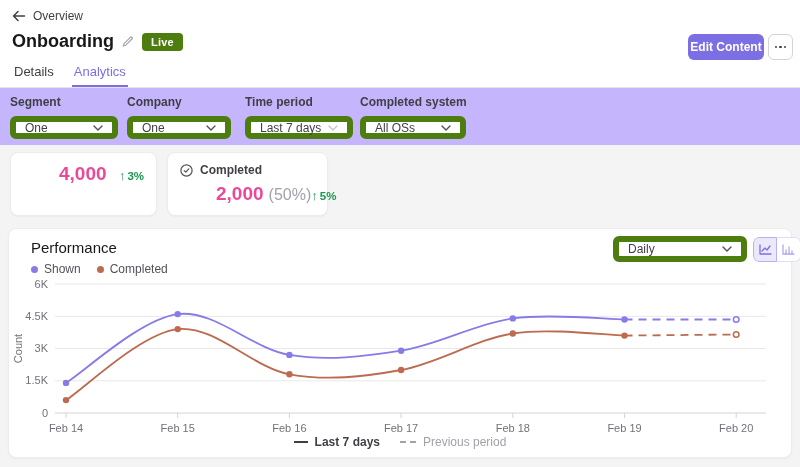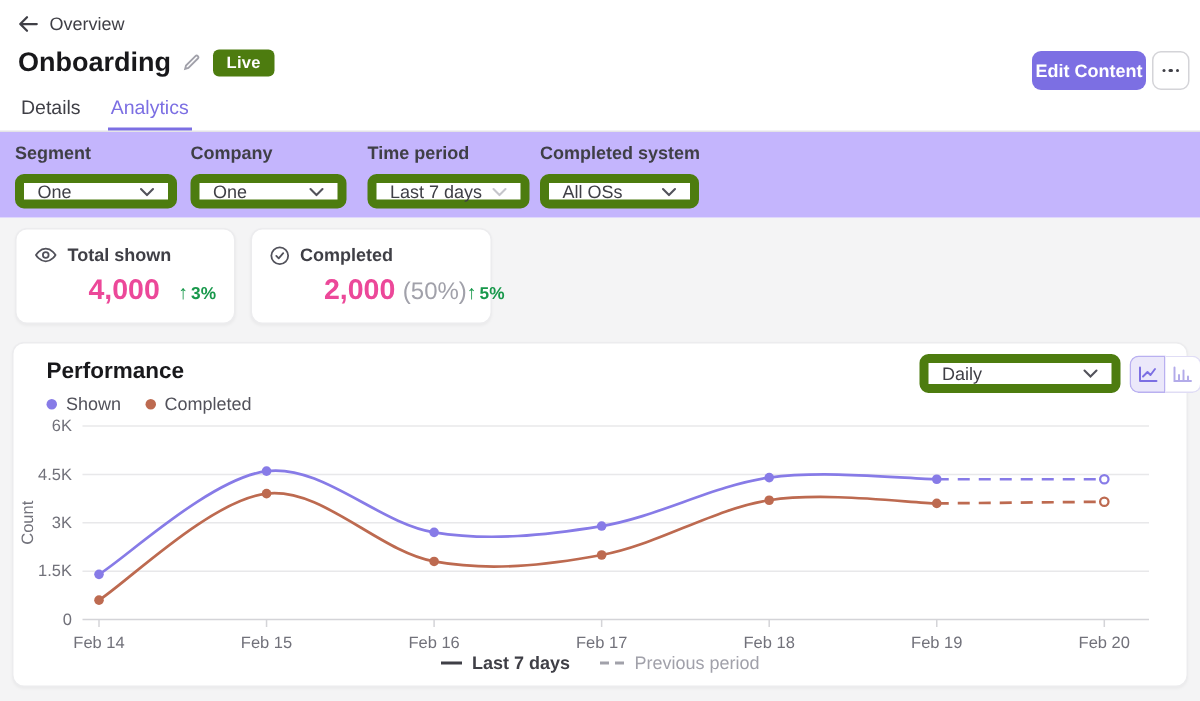--- a/index.html
+++ b/index.html
@@ -64,21 +64,21 @@
   #stat-1 { left:167px; width:161px; }
   .stat-head { display:flex; align-items:center; gap:7px; font-size:12px; font-weight:bold; color:#3f3f46; }
   .stat-head svg { color:#52525b; }
   .stat-bottom { display:flex; align-items:baseline; }
   .stat-value { font-size:19px; font-weight:bold; color:#ec4899;margin-left:36px; }
   .stat-sub { font-size:16px; color:#a1a1aa; margin-left:5px; }
   .stat-delta { margin-left:auto; font-size:11.5px; font-weight:bold; color:#18984b; display:flex; align-items:baseline; gap:2px; }
   .stat-delta .arrow { font-size:13px; }
   
   .perf-card { left:8px; top:228px; width:784px; height:230px; }
-  .perf-title { position:absolute; left:22px; top:10px; font-size:15px; font-weight:bold; color:#18181b; }
+  .perf-title { position:absolute; left:22px; top:10px; font-size:15px; font-weight:normal; color:#18181b; }
   .perf-legend { position:absolute; left:22px; top:33px; display:flex; gap:16px; }
   .legend-item { display:flex; align-items:center; gap:6px; font-size:12px; color:#52525b; }
   .legend-dot { width:7px; height:7px; border-radius:50%; }
   .interval-select { position:absolute; left:604px; top:7px; width:134px; height:26px; }
   .chart-toggle {
     position:absolute; left:744px; top:8px; height:25px;
     display:flex; border-radius:6px; overflow:hidden;
   }
   .toggle-btn {
     width:24px; height:25px; display:flex; align-items:center; justify-content:center;
@@ -177,29 +177,20 @@
       <span class="chev">
           <svg width="10" height="6" viewBox="0 0 10 6" fill="none" stroke="currentColor" stroke-width="1.4" stroke-linecap="round">
             <path d="m1 1 4 4 4-4"></path>
           </svg>
         </span>
     </div>
   </div>
 </div>
 
 <div class="card stat-card" id="stat-0">
-  <div class="stat-head">
-    <span style="display:flex">
-      <svg width="15" height="12" viewBox="0 0 15 12" fill="none" stroke="#52525b" stroke-width="1.2">
-          <path d="M1 6s2.4-4.2 6.5-4.2S14 6 14 6s-2.4 4.2-6.5 4.2S1 6 1 6Z"></path>
-          <circle cx="7.5" cy="6" r="1.9"></circle>
-        </svg>
-    </span>
-    <span>Total shown</span>
-  </div>
   <div class="stat-bottom">
     <span class="stat-value">4,000</span>
     <span class="stat-delta">
         <span class="arrow">↑</span>
         <span>3%</span>
       </span>
   </div>
 </div>
 
 <div class="card stat-card" id="stat-1">

